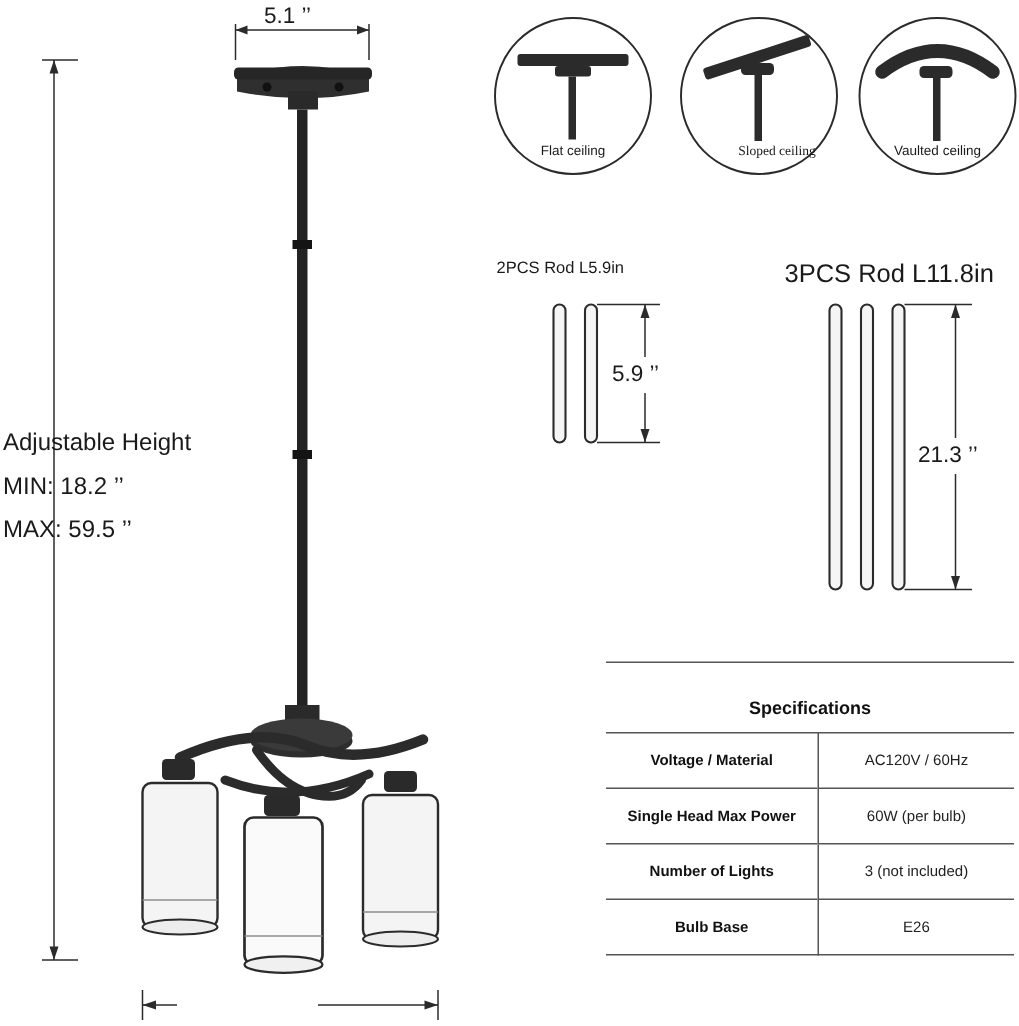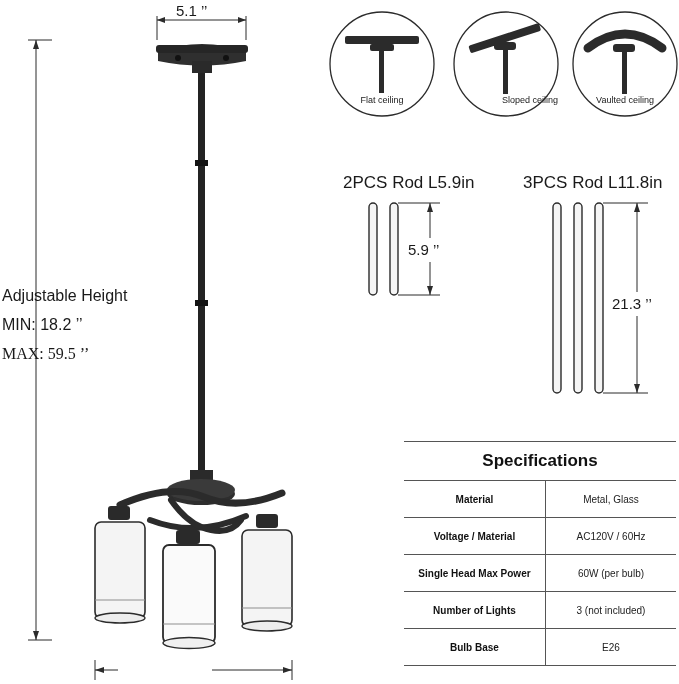--- a/index.html
+++ b/index.html
@@ -41,45 +41,43 @@
     left: 2px; top: 287px;
     font-size: 16px;
   }
   #adj-min {
     left: 2px; top: 316px;
     font-size: 16px;
   }
   #adj-max {
     left: 2px; top: 345px;
     font-size: 16px;
-    font-family: Liberation Serif, serif;
   }
   #dim-diameter-label {
     left: 122px; top: 663px;
     font-size: 15px;
     margin-top: 21px;
   }
 
   
   .ceiling-caption {
     font-size: 9px;
     color: #1a1a1a;
     text-align: center;
     position: absolute;
     width: 100px;
   }
   #cap-flat { left: 332px; top: 95px; }
-  #cap-sloped { left: 480px; top: 95px; }
+  #cap-sloped { left: 468px; top: 95px; font-family: Liberation Serif, serif; }
   #cap-vaulted { left: 575px; top: 95px; }
 
   
   #rod2-title {
     left: 331px; top: 173px;
-    font-size: 17px;
-    margin-left: 12px;
+    font-size: 11px;
   }
   #rod3-title {
     left: 523px; top: 173px;
     font-size: 17px;
     text-align: center;
   }
   #rod2-dim {
     left: 408px; top: 241px;
     font-size: 15px;
   }
@@ -92,23 +90,23 @@
   #spec-table {
     position: absolute;
     left: 404px;
     top: 441px;
     width: 272px;
     border-collapse: collapse;
     font-size: 10px;
   }
   #spec-table caption {
     caption-side: top;
-    font-size: 17px;
+    font-size: 12px;
     font-weight: bold;
-    padding: 9px 0 9px 0;
+    padding: 23px 0 9px 0;
     border-top: 1px solid #555;
     color: #111;
   }
   #spec-table td {
     border-top: 1px solid #555;
     padding: 9px 4px;
     text-align: center;
     vertical-align: middle;
     height: 18px;
   }
@@ -269,24 +267,20 @@
 
   <div class="txt" id="rod2-title">2PCS Rod L5.9in</div>
   <div class="txt" id="rod3-title">3PCS Rod L11.8in</div>
   <div class="txt" id="rod2-dim">5.9 ’’</div>
   <div class="txt" id="rod3-dim">21.3 ’’</div>
 
   <table id="spec-table">
     <caption>Specifications</caption>
     <tbody>
       <tr>
-        <td>Material</td>
-        <td>Metal, Glass</td>
-      </tr>
-      <tr>
         <td>Voltage / Material</td>
         <td>AC120V / 60Hz</td>
       </tr>
       <tr>
         <td>Single Head Max Power</td>
         <td>60W (per bulb)</td>
       </tr>
       <tr>
         <td>Number of Lights</td>
         <td>3 (not included)</td>

